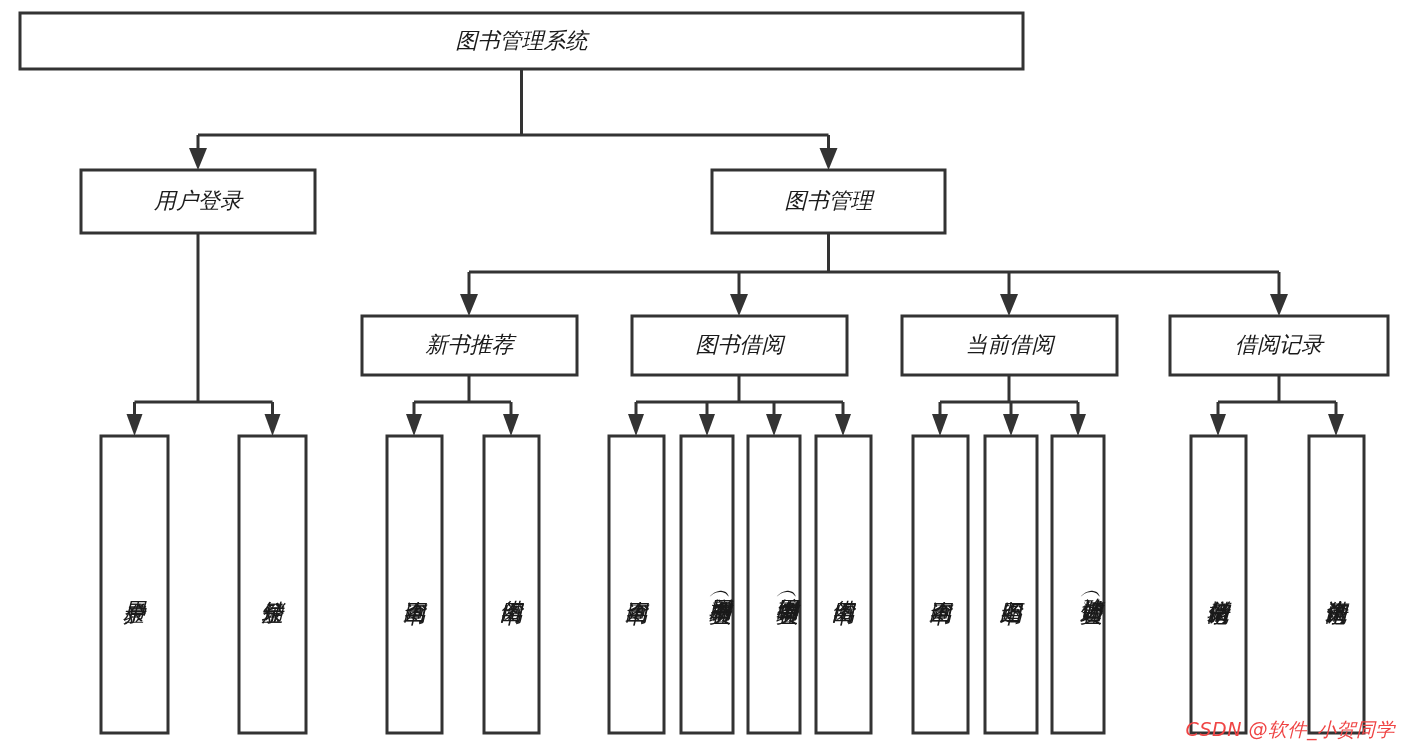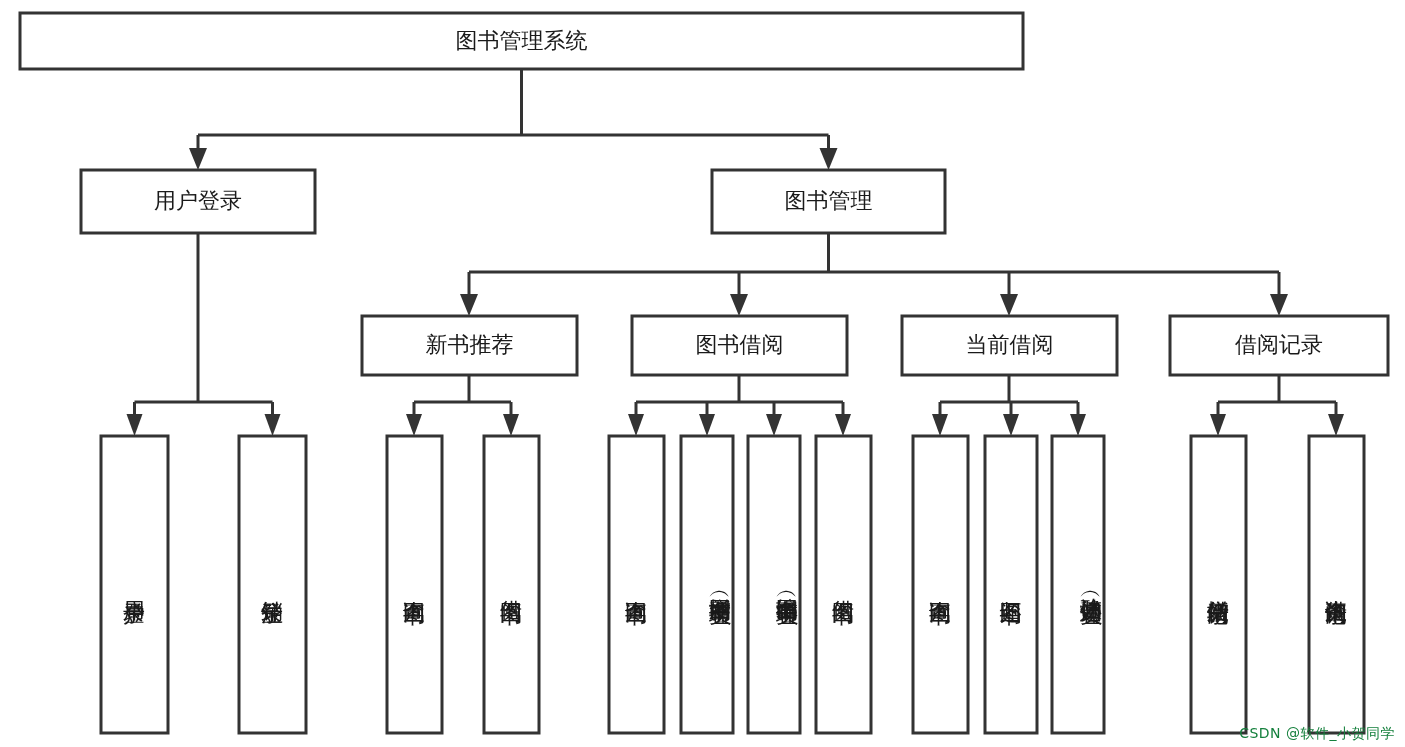--- a/index.html
+++ b/index.html
@@ -9,20 +9,21 @@
   }
   body {
     font-family: "DejaVu Sans", "Liberation Sans", sans-serif;
   }
   #diagram-root {
     position: relative;
     width: 1405px;
     height: 747px;
     background: #ffffff;
     overflow: hidden;
+    font-style: italic;
   }
   svg.flow {
     position: absolute;
     left: 0;
     top: 0;
     width: 1405px;
     height: 747px;
     display: block;
   }
   .nodebox {
@@ -59,22 +60,22 @@
     text-orientation: upright;
     letter-spacing: 1px;
     white-space: nowrap;
     pointer-events: none;
   }
   .watermark {
     position: absolute;
     right: 10px;
     bottom: 4px;
     font-family: "DejaVu Sans", "Liberation Sans", sans-serif;
-    font-size: 14px;
-    color: #15803d;
+    font-size: 19px;
+    color: #ef4444;
     letter-spacing: 0.5px;
     white-space: nowrap;
     margin-left: 38px;
   }
 </style>
 </head>
 <body>
 
 <div id="diagram-root">
 

